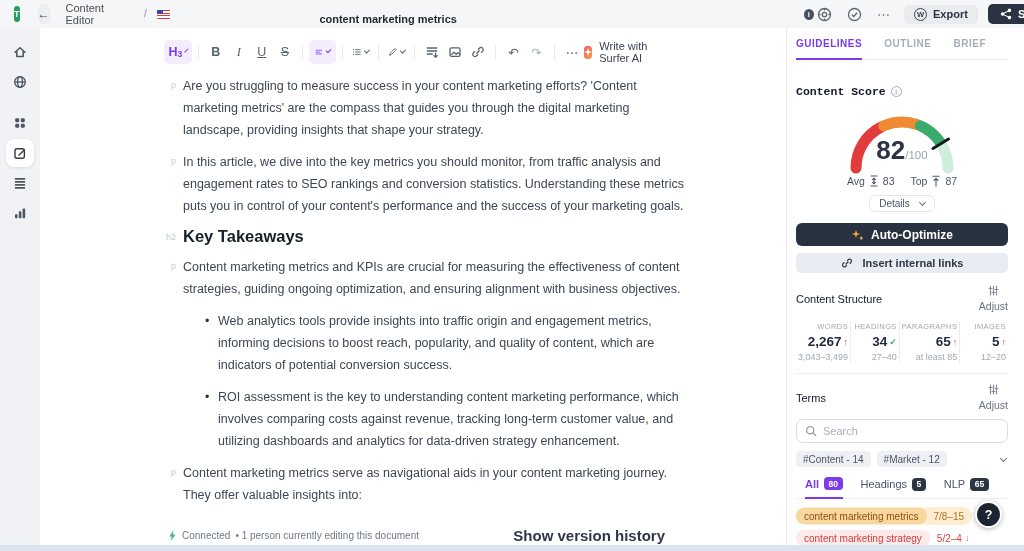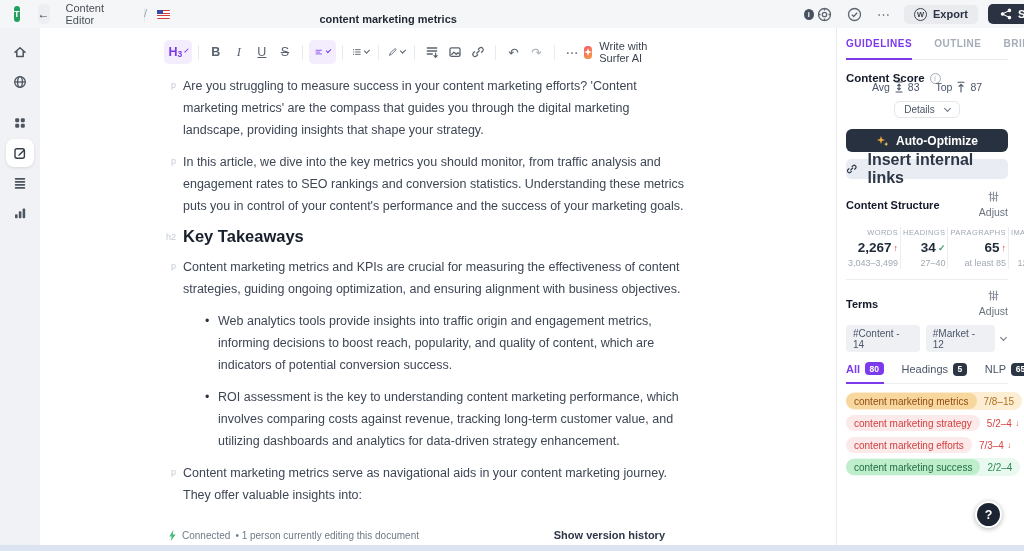--- a/index.html
+++ b/index.html
@@ -62,70 +62,70 @@
   .doc h1 { font-size:23px; letter-spacing:-0.3px; color:#171f2b; margin:0 0 11px; }
   .doc h2 { font-size:16.5px; color:#171f2b; margin:4px 0 10px; }
   .doc p { font-size:12.5px; line-height:22px; color:#3d4654; margin:0 0 10px; }
   .doc ul { margin:2px 0 3px; padding-left:35px; }
   .doc li { list-style:none; position:relative; font-size:12.5px; line-height:22px; color:#3d4654; margin-bottom:10px; }
   .doc li::before { content:"•"; position:absolute; left:-13px; color:#2b3442; }
 
   .statusbar { position:absolute; left:0; right:0; bottom:0; height:20px; background:#fff;
                display:flex; align-items:center; padding:0 125px 0 128px; }
   .statusbar .left { display:flex; align-items:center; gap:5px; font-size:10px; color:#6f7a88; }
-  .statusbar .vh { margin-left:auto; font-size:11px; font-weight:700; color:#2d3748; cursor:pointer; }
+  .statusbar .vh { margin-left:auto; font-size:15px; font-weight:700; color:#2d3748; cursor:pointer; }
 
   
-  .panel { position:absolute; right:0; top:28px; width:188px; bottom:6px; background:#fff;
+  .panel { position:absolute; right:0; top:28px; width:238px; bottom:6px; background:#fff;
            border-left:1px solid #e8eaee; padding:0 16px 16px 9px; }
   .ptabs { display:flex; gap:22px; border-bottom:1px solid #e9ebef; padding-top:10px; }
   .ptab { font-size:10px; font-weight:700; letter-spacing:0.5px; color:#a6adb8; padding-bottom:9px; cursor:pointer; }
   .ptab.active { color:#7c3aed; border-bottom:2px solid #7c3aed; margin-bottom:-1px; }
-  .scorehead { display:flex; align-items:center; gap:5px; margin-top:12px; }
+  .scorehead { display:flex; align-items:center; gap:5px; margin-top:25px;font-family:Liberation Mono, monospace; }
   .scorehead .t { font-size:11.5px; font-weight:700; color:#13192a; }
   .circlei { width:11px; height:11px; border-radius:50%; border:1.1px solid #a6adba; color:#a6adba;
              font-size:7px; display:inline-flex; align-items:center; justify-content:center; }
   .gauge { position:relative; width:130px; margin:0 auto; }
   .score { position:absolute; left:0; right:0; top:37px; text-align:center; }
   .score .big { font-size:26px; font-weight:700; color:#2d3545; }
   .score .small { font-size:11.5px; color:#9aa3b2; }
   .avgrow { display:flex; align-items:center; justify-content:center; gap:16px; font-size:10.5px;
             color:#4a5568; margin-top:-3px; }
   .avgrow .pair { display:flex; align-items:center; gap:4px; }
   .details { width:fit-content; margin:8px auto 0; display:flex; align-items:center; gap:10px;
              border:1px solid #e3e6eb; border-radius:6px; padding:2px 9px; font-size:10px; color:#4a5568;
              background:#fff; cursor:pointer; }
   .chevg { width:5px; height:5px; border-right:1.3px solid #6b7280; border-bottom:1.3px solid #6b7280;
            transform:rotate(45deg); margin-top:-2px; }
   .autobtn { margin-top:11px; height:23px; border-radius:6px; background:#28313f; color:#fff;
              display:flex; align-items:center; justify-content:center; gap:7px; font-size:12px; font-weight:700; cursor:pointer; }
   .linksbtn { margin-top:7px; height:20px; border-radius:5px; background:#e9edf3; color:#2d3748;
-              display:flex; align-items:center; justify-content:center; gap:10px; font-size:16px; font-weight:700; cursor:pointer; }
+              display:flex; align-items:center; justify-content:center; gap:10px; font-size:11px; font-weight:700; cursor:pointer; }
   .sechead { display:flex; align-items:center; margin-top:12px; }
-  .sechead .t { font-size:11px; font-weight:700; color:#13192a; }
+  .sechead .t { font-size:11px; font-weight:400; color:#13192a; }
   .adjust { margin-left:auto; display:flex; align-items:center; gap:4px; font-size:10.5px; color:#6b7280; cursor:pointer;flex-direction:column; }
   .stats { display:flex; margin-top:9px; }
   .stat { flex:1; display:flex; flex-direction:column; align-items:flex-end; padding:1px 2px; }
   .stat + .stat { border-left:1px solid #ebedf1; }
   .stat .lbl { font-size:7.5px; letter-spacing:0.4px; color:#a0a8b4; margin-bottom:3px; white-space:nowrap; }
   .stat .val { font-size:13.5px; font-weight:700; color:#1f2937; display:flex; align-items:center; gap:2px; }
   .stat .ind { font-size:9px; font-weight:700; }
   .ind.up { color:#e23b3b; } .ind.ok { color:#38a169; }
   .stat .rng { font-size:9px; color:#a0a8b4; margin-top:3px; white-space:nowrap; }
   .hr { border-top:1px solid #ebedf1; margin-top:10px; }
   .search { margin-top:8px; height:24px; border:1px solid #d9dde4; border-radius:7px; display:flex;
             align-items:center; padding:0 8px; gap:6px; }
   .search input { border:none; outline:none; flex:1; font-size:11px; color:#374151; font-family:"Liberation Sans",sans-serif; background:transparent; }
   .search input::placeholder { color:#a7afbc; }
   .chips { display:flex; align-items:center; gap:6px; margin-top:8px; }
   .chip { background:#eef0f4; border-radius:4px; padding:2.5px 7px; font-size:10px; color:#4a5568; cursor:pointer; }
   .chips .chevg { margin-left:auto; margin-right:2px; }
   .ttabs { display:flex; align-items:center; gap:18px; margin-top:10px; border-bottom:1px solid #eceef2; }
   .ttab { display:flex; align-items:center; gap:5px; font-size:11px; color:#4a5568; padding-bottom:7px; cursor:pointer; }
-  .ttab.active { color:#7c3aed; font-weight:700; border-bottom:2px solid #7c3aed; margin-bottom:-1px; }
+  .ttab.active { color:#7c3aed; font-weight:700; border-bottom:2px solid #7c3aed; margin-bottom:-1px;margin-left:9px; }
   .badge { font-size:8.5px; font-weight:700; color:#fff; border-radius:4px; padding:1.5px 4.5px; }
   .badge.purple { background:#7c3aed; } .badge.dark { background:#2b3544; }
   .termlist { margin-top:8px; display:flex; flex-direction:column; align-items:flex-start; }
   .trow { display:inline-flex; align-items:center; border-radius:9px; margin-bottom:4px; font-size:10px;
           height:18px; padding-right:8px; cursor:pointer; }
   .trow .t { border-radius:9px; padding:2.5px 8px; white-space:nowrap; }
   .trow .c { margin-left:7px; white-space:nowrap; }
   .trow .arrow { font-size:9px; margin-left:3px; }
   .trow.orange { background:#fdeed3; } .trow.orange .t { background:#f8d79e; color:#8f4e14; } .trow.orange .c { color:#b07123; }
   .trow.red { background:transparent; padding-right:3px; } .trow.red .t { background:#fce9e9; color:#d04040; }
@@ -346,20 +346,32 @@
     <div class="ptab active">GUIDELINES</div>
     <div class="ptab">OUTLINE</div>
     <div class="ptab">BRIEF</div>
   </div>
 
   <div class="scorehead">
     <span class="t">Content Score</span>
     <span class="circlei">i</span>
   </div>
 
+  <div class="gauge">
+    <svg width="130" height="80" viewBox="0 0 130 80" fill="none" stroke-linecap="round">
+      <path d="M19 70 A46 46 0 0 1 111 70" pathLength="100" stroke="#e23b3b" stroke-width="11" stroke-dasharray="34.5 200" stroke-dashoffset="0"></path>
+      <path d="M19 70 A46 46 0 0 1 111 70" pathLength="100" stroke="#ef8a33" stroke-width="11" stroke-dasharray="23.5 200" stroke-dashoffset="-37"></path>
+      <path d="M19 70 A46 46 0 0 1 111 70" pathLength="100" stroke="#3bab6d" stroke-width="11" stroke-dasharray="18 200" stroke-dashoffset="-63"></path>
+      <path d="M19 70 A46 46 0 0 1 111 70" pathLength="100" stroke="#cdeeda" stroke-width="11" stroke-dasharray="15 200" stroke-dashoffset="-85"></path>
+      <line x1="96" y1="50.5" x2="111.5" y2="41" stroke="#14181f" stroke-width="3"></line>
+    </svg>
+    <div class="score">
+      <span class="big">82</span><span class="small">/100</span>
+    </div>
+  </div>
 
   <div class="avgrow">
     <span class="pair">
       <span>Avg</span>
       <svg width="10" height="12" viewBox="0 0 10 12" fill="none" stroke="#4a5568" stroke-width="1.1" stroke-linecap="round" stroke-linejoin="round">
         <path d="M2 1h6M2 11h6M5 3.3v5.4M3.6 4.6L5 3.2l1.4 1.4M3.6 7.4L5 8.8l1.4-1.4"></path>
       </svg>
       <span>83</span>
     </span>
     <span class="pair">
@@ -443,20 +455,27 @@
   <div class="sechead" style="margin-top:10px;">
     <span class="t">Terms</span>
     <span class="adjust">
       <svg width="11" height="11" viewBox="0 0 11 11" fill="none" stroke="#8a919c" stroke-width="1.2" stroke-linecap="round">
         <path d="M2.5 1v9M5.5 1v9M8.5 1v9M1 3.5h3M4 7.5h3M7 4.5h3"></path>
       </svg>
       <span>Adjust</span>
     </span>
   </div>
 
+  <div class="search">
+    <svg width="12" height="12" viewBox="0 0 12 12" fill="none" stroke="#9aa3b2" stroke-width="1.4" stroke-linecap="round">
+      <circle cx="5.2" cy="5.2" r="3.6"></circle>
+        <path d="M8 8l2.6 2.6"></path>
+    </svg>
+    <input type="text" placeholder="Search" style="">
+  </div>
 
   <div class="chips">
     <span class="chip">#Content - 14</span>
     <span class="chip">#Market - 12</span>
     <span class="chevg"></span>
   </div>
 
   <div class="ttabs">
     <div class="ttab active">
       <span>All</span>

